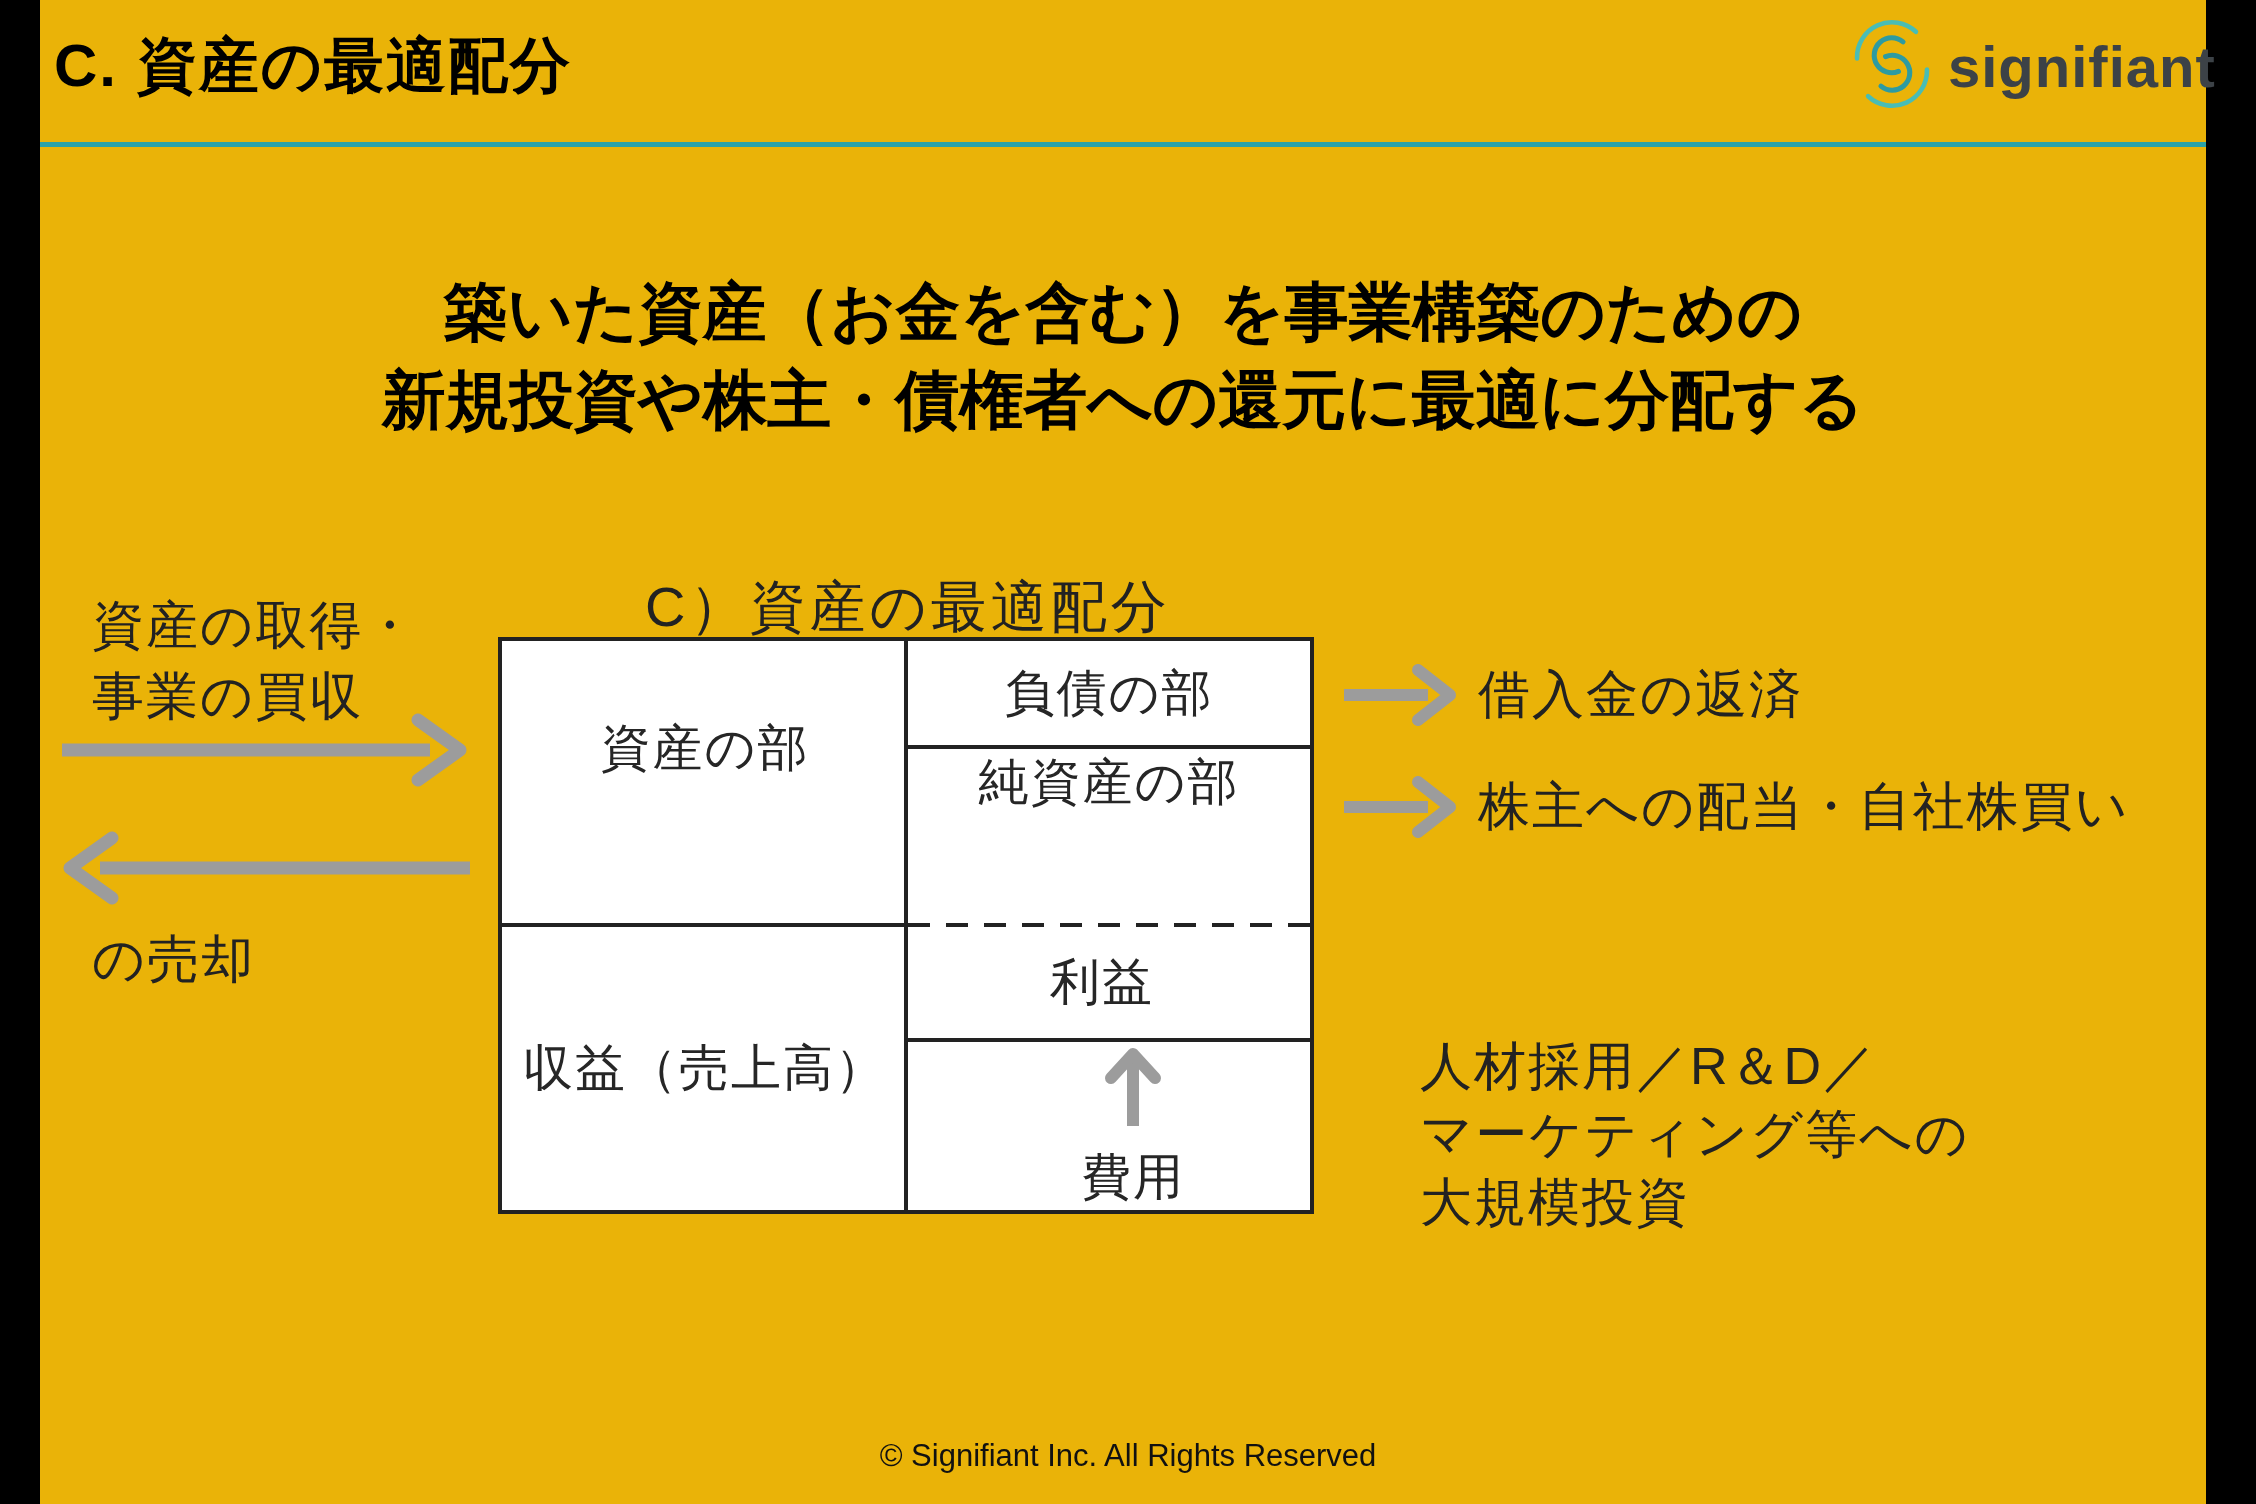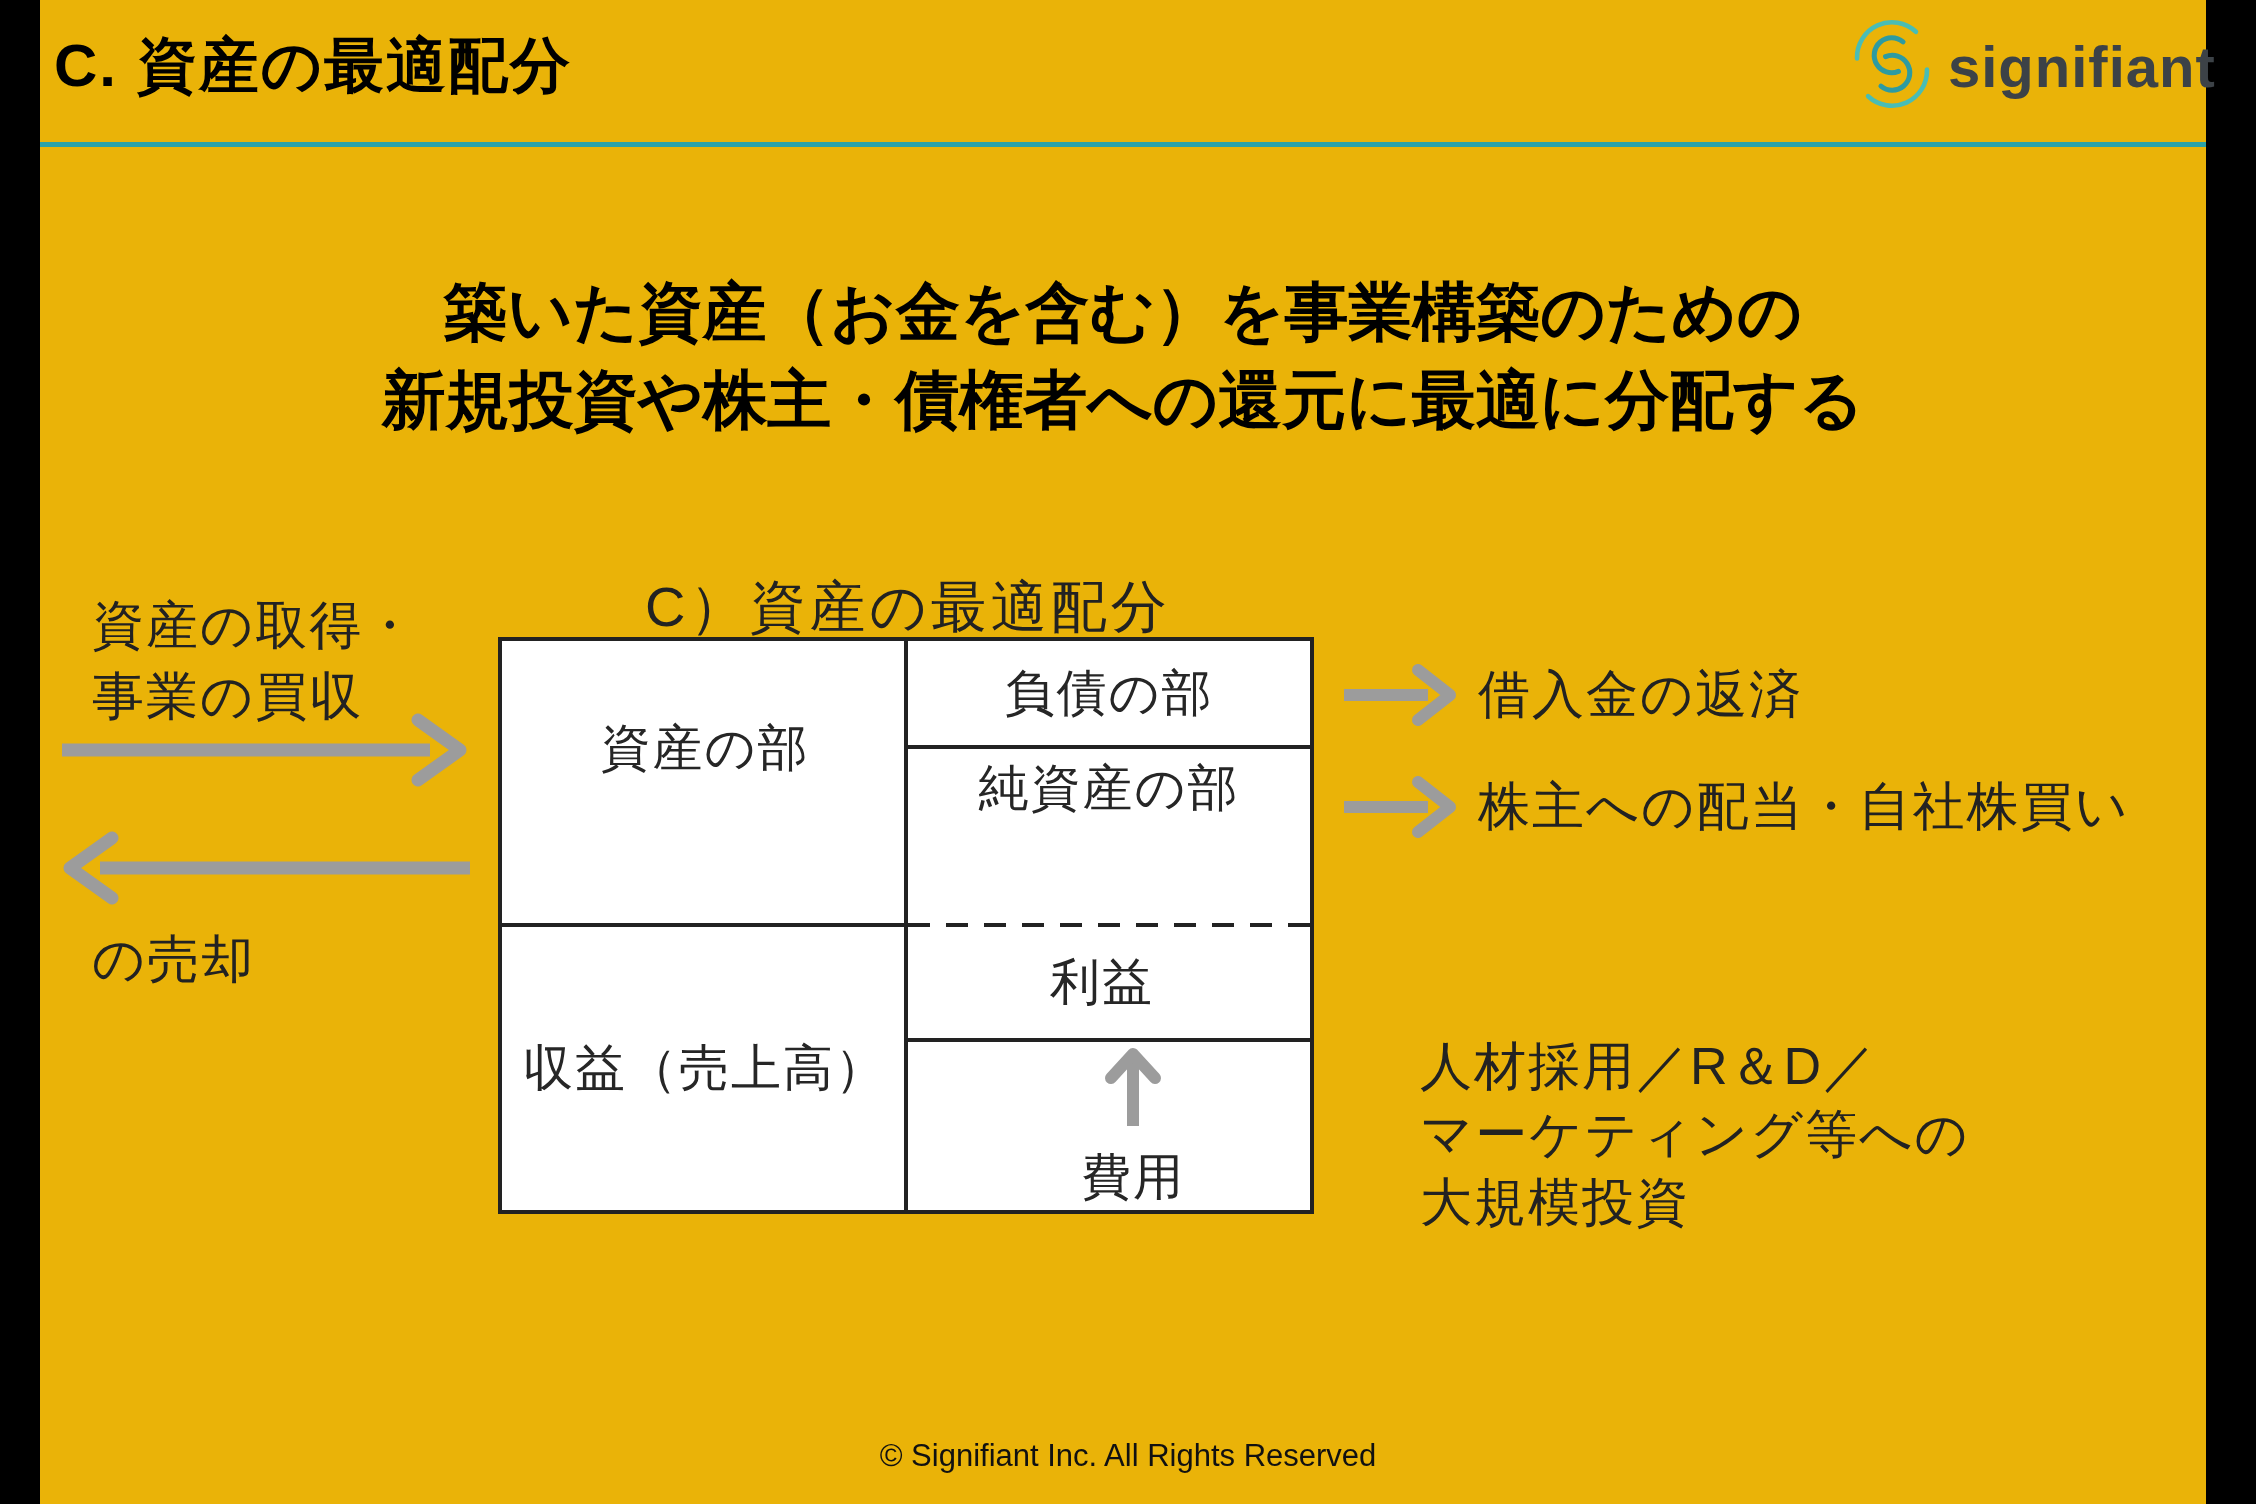--- a/index.html
+++ b/index.html
@@ -47,21 +47,21 @@
     position:absolute;left:406px;right:0;top:282px;height:4px;
     background:repeating-linear-gradient(90deg,#222 0 22px,transparent 22px 38px);
   }
   .bs-box .h-profit{position:absolute;left:406px;right:0;top:397px;height:4px;background:#222;}
 
   .cell{position:absolute;display:flex;align-items:center;justify-content:center;
         font-size:50px;color:#262626;letter-spacing:2px;white-space:nowrap;}
   .cell-assets{left:0;top:0;width:406px;height:282px;padding-bottom:68px;box-sizing:border-box;}
   .cell-revenue{left:0;top:286px;width:406px;height:283px;}
   .cell-liabilities{left:406px;top:0;width:402px;height:104px;}
-  .cell-net-assets{left:406px;top:108px;width:402px;height:174px;align-items:flex-start;padding-top:6px;box-sizing:border-box;}
+  .cell-net-assets{left:406px;top:108px;width:402px;height:174px;align-items:flex-start;box-sizing:border-box;}
   .cell-profit{left:399px;top:286px;width:402px;height:111px;}
   .cell-expenses{left:430px;top:401px;width:402px;height:168px;flex-direction:column;gap:4px;}
 
   .side-label{position:absolute;font-size:52px;color:#222;letter-spacing:2px;white-space:nowrap;}
   .acq-label{left:92px;top:590px;line-height:71px;}
   .sale-label{left:92px;top:926px;line-height:66px;}
   .arrow{position:absolute;}
   .acq-arrow{left:60px;top:712px;}
   .sale-arrow{left:56px;top:830px;}
   .debt-arrow{left:1344px;top:660px;}

